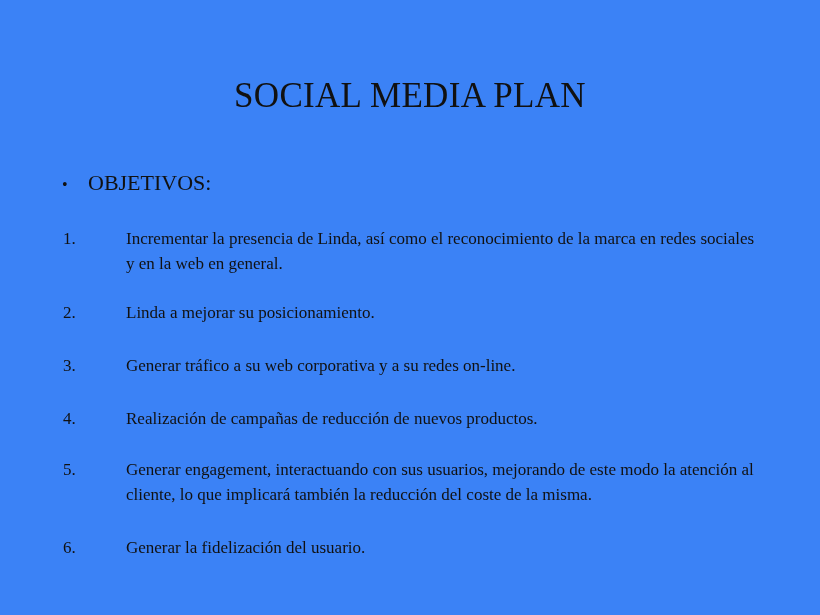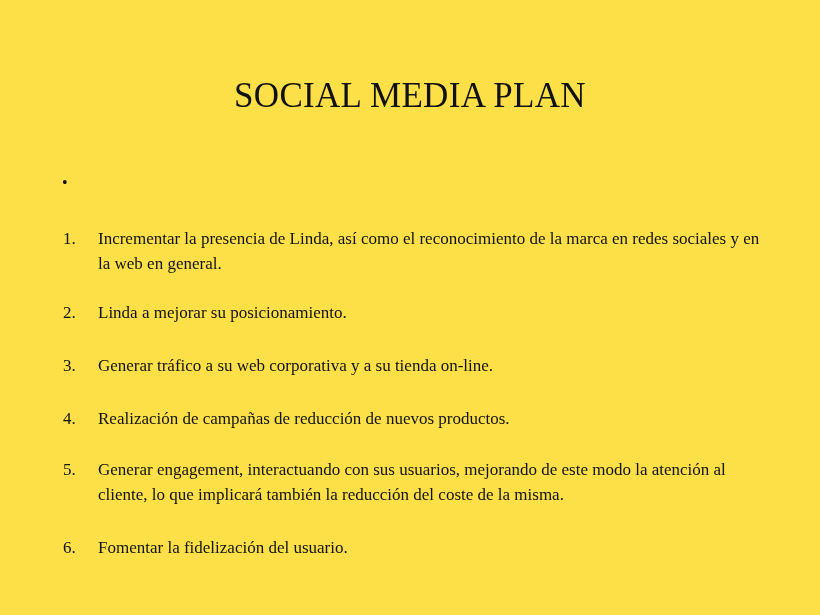--- a/index.html
+++ b/index.html
@@ -12,21 +12,21 @@
       height: 615px;
       position: relative;
       overflow: hidden;
       font-family: "Liberation Serif", "DejaVu Serif", serif;
       color: #111111;
     }
     .slide {
       position: absolute;
       left: 0; top: 0;
       width: 820px; height: 615px;
-      background: #fde047;
+      background: #3b82f6;
     }
     .title {
       position: absolute;
       left: 0;
       width: 820px;
       top: 74px;
       text-align: center;
       font-size: 35px;
       line-height: 44px;
       letter-spacing: 0.3px;
@@ -62,51 +62,53 @@
       display: flex;
       font-size: 17px;
       line-height: 25px;
     }
     .item .num {
       width: 35px;
       flex: 0 0 35px;
     }
     .item .text {
       flex: 1;
+      margin-left: 28px;
     }
   </style>
 </head>
 <body>
 
 <div class="slide">
   <h1 class="title">SOCIAL MEDIA PLAN</h1>
 
   <div class="section">
     <span class="bullet">•</span>
+    <span>OBJETIVOS:</span>
   </div>
 
   <ol class="list">
     <li class="item" style="top:226px;">
       <span class="num">1.</span>
       <span class="text">Incrementar la presencia de Linda, así como el reconocimiento de la marca en redes sociales y en la web en general.</span>
     </li>
     <li class="item" style="top:300px;">
       <span class="num">2.</span>
       <span class="text">Linda a mejorar su posicionamiento.</span>
     </li>
     <li class="item" style="top:353px;">
       <span class="num">3.</span>
-      <span class="text">Generar tráfico a su web corporativa y a su tienda on-line.</span>
+      <span class="text">Generar tráfico a su web corporativa y a su redes on-line.</span>
     </li>
     <li class="item" style="top:406px;">
       <span class="num">4.</span>
       <span class="text">Realización de campañas de reducción de nuevos productos.</span>
     </li>
     <li class="item" style="top:457px;">
       <span class="num">5.</span>
       <span class="text">Generar engagement, interactuando con sus usuarios, mejorando de este modo la atención al cliente, lo que implicará también la reducción del coste de la misma.</span>
     </li>
     <li class="item" style="top:535px;">
       <span class="num">6.</span>
-      <span class="text">Fomentar la fidelización del usuario.</span>
+      <span class="text">Generar la fidelización del usuario.</span>
     </li>
   </ol>
 </div>
 
 </body></html>

